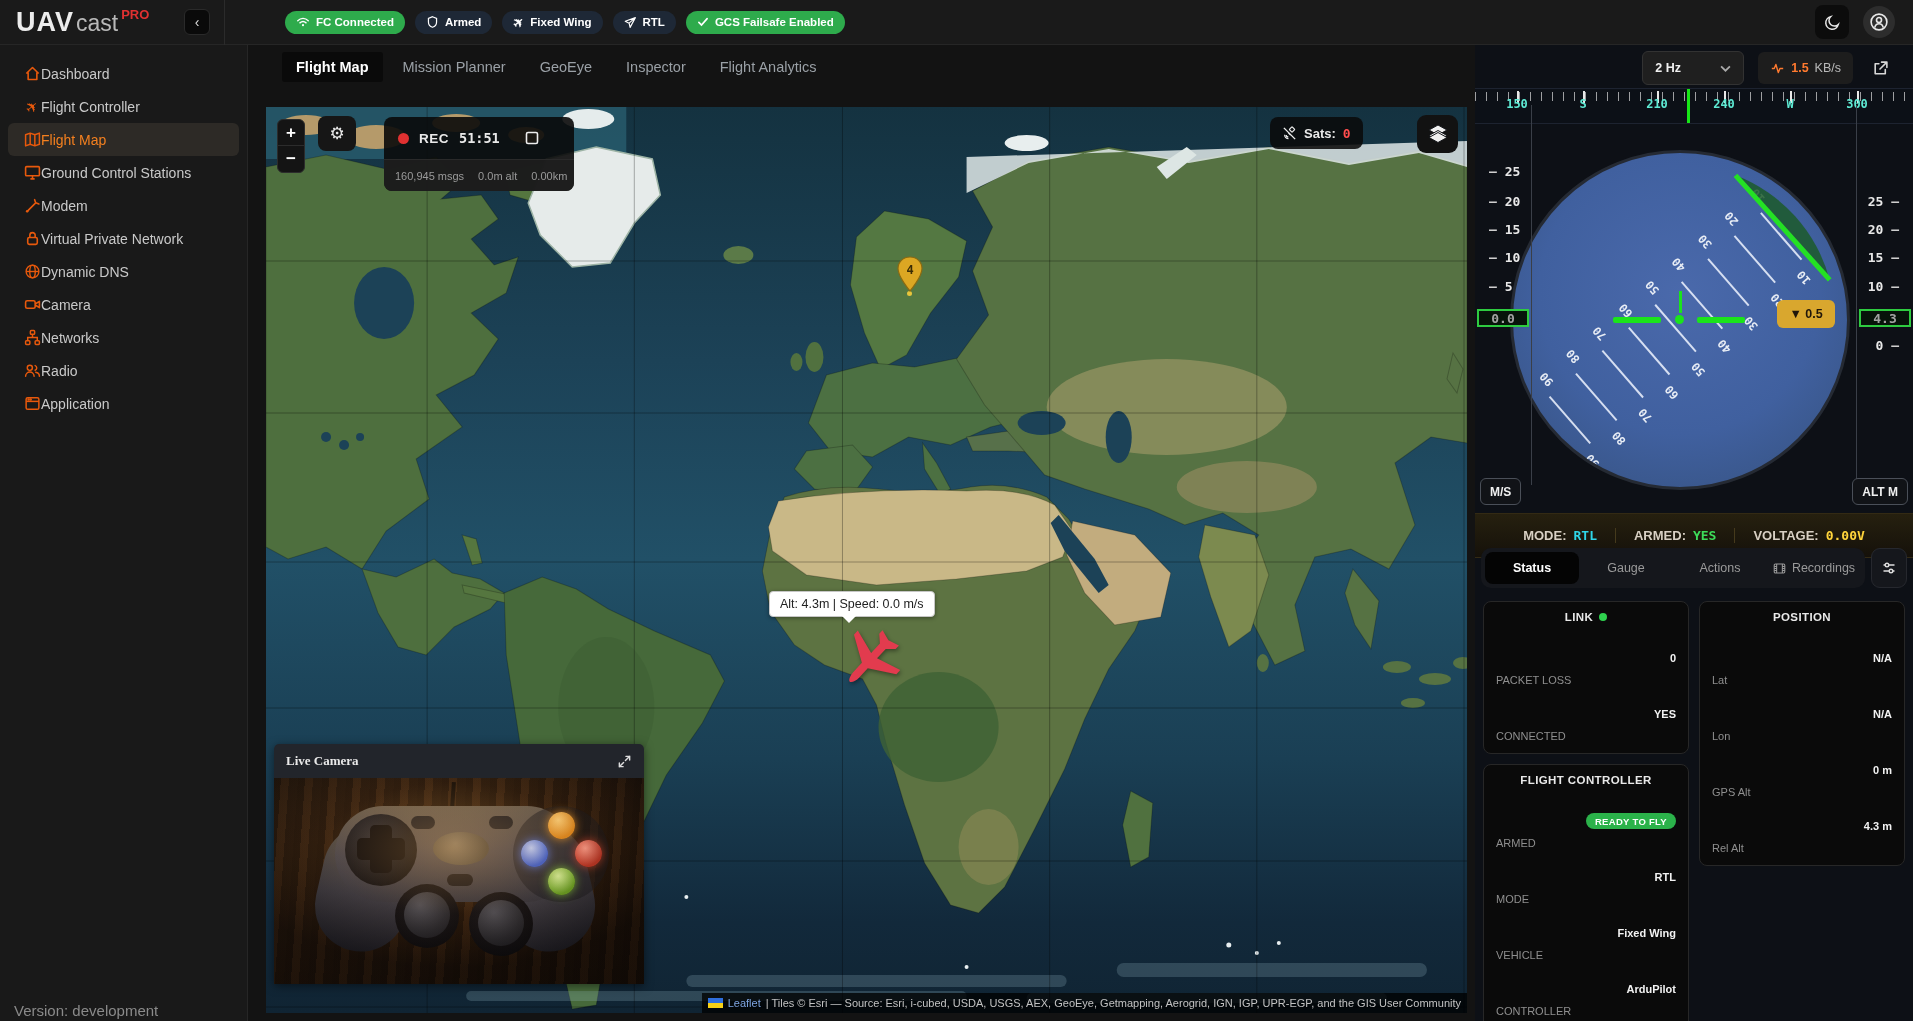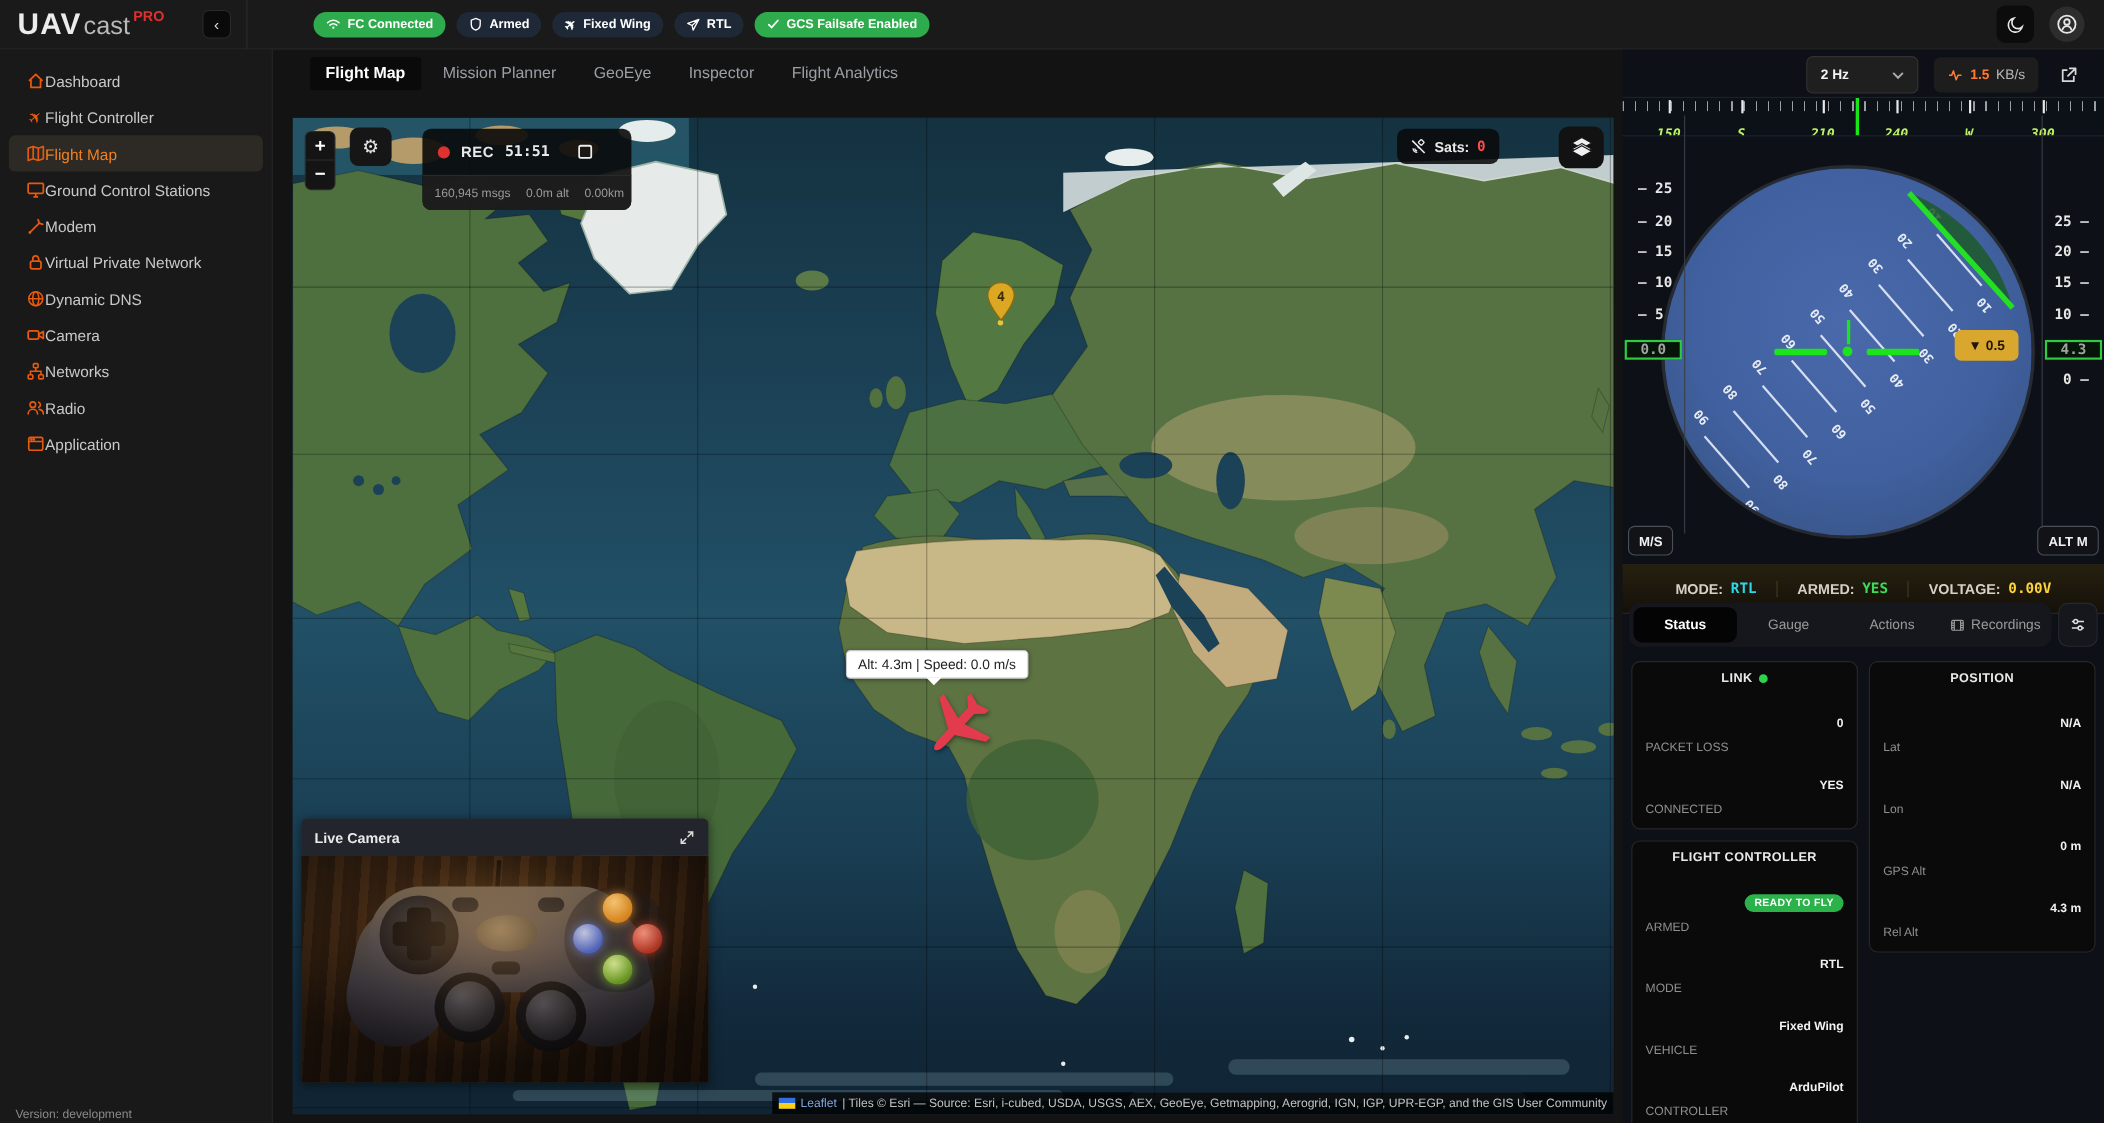--- a/index.html
+++ b/index.html
@@ -29,21 +29,21 @@
   .avatar-btn { width:32px; height:32px; background:#2d2d2d; border-radius:50%; display:flex;
     align-items:center; justify-content:center; cursor:pointer; }
 
   
   .sidebar { position:absolute; left:0; top:45px; width:248px; height:976px; background:#191919;
     border-right:1px solid #262626; padding-top:12px; }
   .side-item { height:33px; margin:0 8px; border-radius:6px; display:flex; align-items:center; 
     padding-left:15px; font-size:14px; color:#c9c9c9; cursor:pointer; }
   .side-item .sic { color:#e8590c; display:flex; width:18px; justify-content:center; }
   .side-item.active { background:#2d2a26; color:#f4801f; }
-  .version { position:absolute; left:14px; bottom:2px; font-size:11px; color:#8a8a8a; }
+  .version { position:absolute; left:14px; bottom:2px; font-size:15px; color:#8a8a8a; }
 
   
   .toolbar { position:absolute; left:248px; top:45px; width:1227px; height:44px; display:flex;
     align-items:center; padding-left:34px; gap:6px; }
   .mtab { padding:7px 14px; font-size:14.5px; color:#9aa0a6; cursor:pointer; border-radius:3px; }
   .mtab.active { background:#0a0a0a; color:#fff; font-weight:bold; }
 
   .top-controls { position:absolute; right:20px; top:51px; display:flex; align-items:center; gap:14px; z-index:40; }
   .rate-select { width:102px; height:32px; background:#1f1f1f; border:1px solid #323232; border-radius:6px;
     display:flex; align-items:center; justify-content:space-between; padding:16px 12px; font-size:12.5px;
@@ -96,21 +96,21 @@
   .map-tooltip:after { content:""; position:absolute; left:72px; bottom:-7px; border:7px solid transparent;
     border-top-color:#fff; border-bottom:none; }
 
   .attribution { position:absolute; right:0; bottom:0; height:20px; background:rgba(0,0,0,.78);
     display:flex; align-items:center; gap:5px; padding:0 6px; font-size:11px; color:#c2c2c2; z-index:22; }
   .attribution .leaf { color:#7ea4e0; }
   .ua-flag { width:15px; height:10px; display:inline-block; background:linear-gradient(180deg,#2f6fde 50%,#f7d117 50%); }
 
   
   .cam-panel { position:absolute; left:8px; top:637px; width:370px; z-index:25; border-radius:5px 5px 0 0;
-    box-shadow:0 2px 10px rgba(0,0,0,.5); }
+    box-shadow:0 2px 10px rgba(0,0,0,.5);font-family:Liberation Serif, serif; }
   .cam-header { height:34px; background:#22252b; border-radius:5px 5px 0 0; display:flex; align-items:center;
     justify-content:space-between; padding:0 12px; }
   .cam-title { font-size:13px; font-weight:bold; }
   .cam-video { position:relative; width:370px; height:206px; overflow:hidden; background:#271a10; }
   .wood { position:absolute; inset:0;
     background:repeating-linear-gradient(94deg, rgba(0,0,0,.28) 0 7px, rgba(90,55,25,.18) 7px 15px, rgba(0,0,0,.22) 15px 24px),
     linear-gradient(160deg,#3a2715 0%, #2c1c0e 55%, #1d1208 100%); }
   .gp { position:absolute; left:25px; top:10px; width:312px; height:186px; }
   .gp div { position:absolute; }
   .gp-body { left:36px; top:18px; width:240px; height:96px; border-radius:48px;
@@ -141,22 +141,22 @@
   .gp-cable { left:152px; top:-6px; width:4px; height:26px; background:#15100a; transform:rotate(4deg); }
   .cam-light { position:absolute; inset:0;
     background:radial-gradient(ellipse 62% 58% at 48% 34%, rgba(255,176,84,.30), rgba(120,60,20,.10) 55%, rgba(8,4,4,.42) 100%); }
 
   
   .rpanel { position:absolute; left:1475px; top:45px; width:438px; height:976px; background:#0d1016; }
   .tape { position:absolute; left:0; top:43px; width:438px; height:36px; background:#0c1017;
     border-top:1px solid #1d2330; border-bottom:1px solid #1d2330; overflow:hidden; }
   .tape-ticks { position:absolute; left:0; top:3px; width:438px; height:9px;
     background:repeating-linear-gradient(90deg, rgba(255,255,255,.6) 0 1px, transparent 1px 11px); }
-  .tape-label { position:absolute; top:25px; transform:translateX(-50%); font-family:"DejaVu Sans Mono",monospace;
-    font-size:12px; font-weight:bold; color:#bef264;font-style:italic; }
+  .tape-label { position:absolute; top:8px; transform:translateX(-50%); font-family:"DejaVu Sans Mono",monospace;
+    font-size:12px; font-weight:bold; color:#5eead4; }
   .tape-major { position:absolute; top:2px; width:2px; height:12px; background:#e8e8e8; }
   .tape-heading { position:absolute; left:212px; top:0; width:3px; height:36px; background:#17e617; }
 
   
   .hud-circle { position:absolute; left:35px; top:105px; width:340px; height:340px; border-radius:50%;
     background:radial-gradient(circle at 50% 42%, #4a69ab, #40609f 55%, #395689 82%, #30487b 100%);
     border:3px solid #252a33; overflow:hidden; }
   .ladder { position:absolute; left:0; top:0; width:340px; height:340px; transform:rotate(229deg); }
   .lline { position:absolute; left:140px; width:62px; height:0; border-top:2px solid rgba(240,245,255,.85); }
   .lline span { position:absolute; font-family:"DejaVu Sans Mono",monospace; font-size:11.5px; font-weight:bold;

